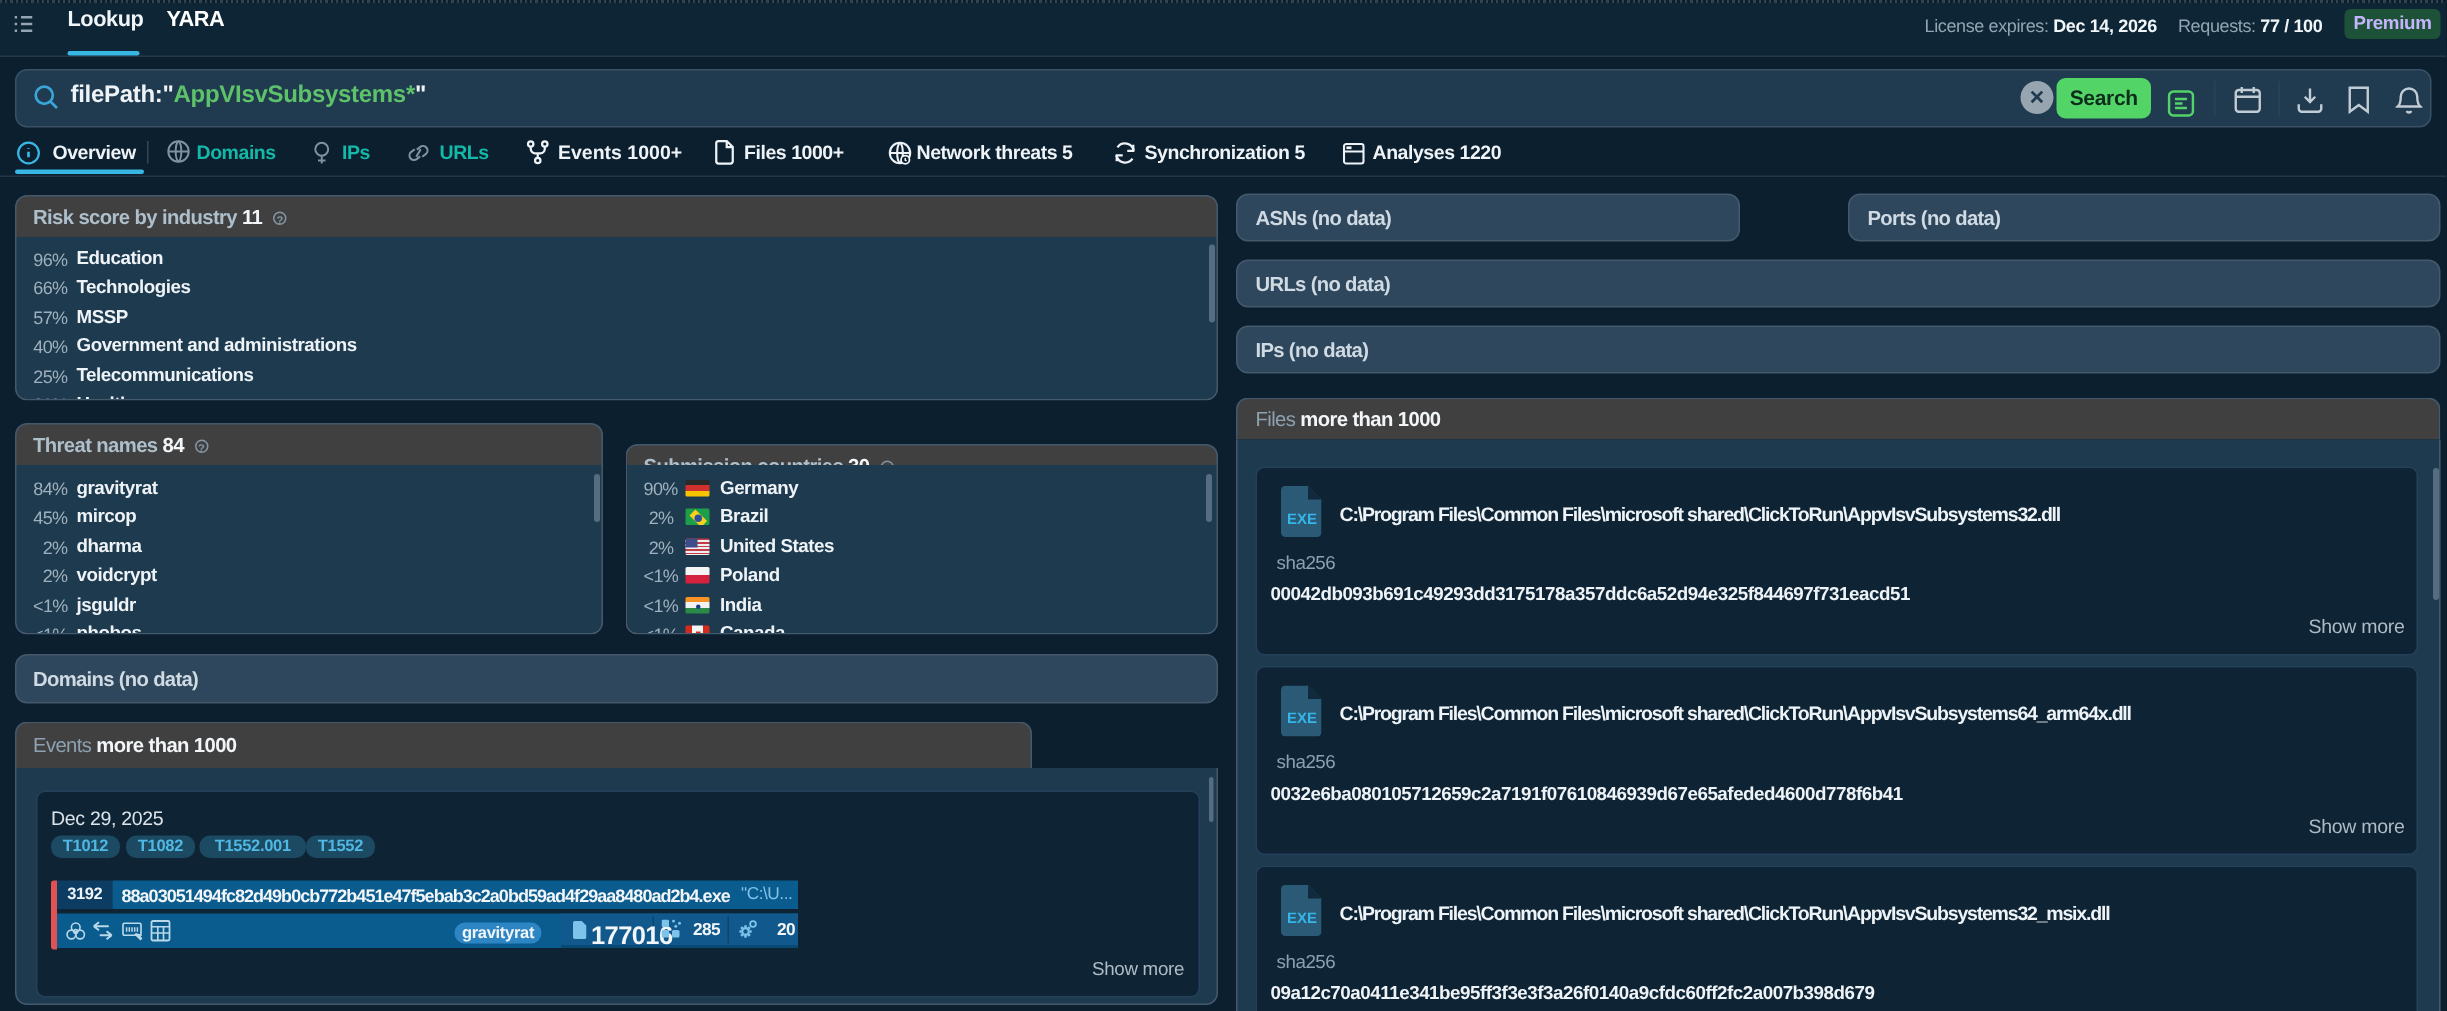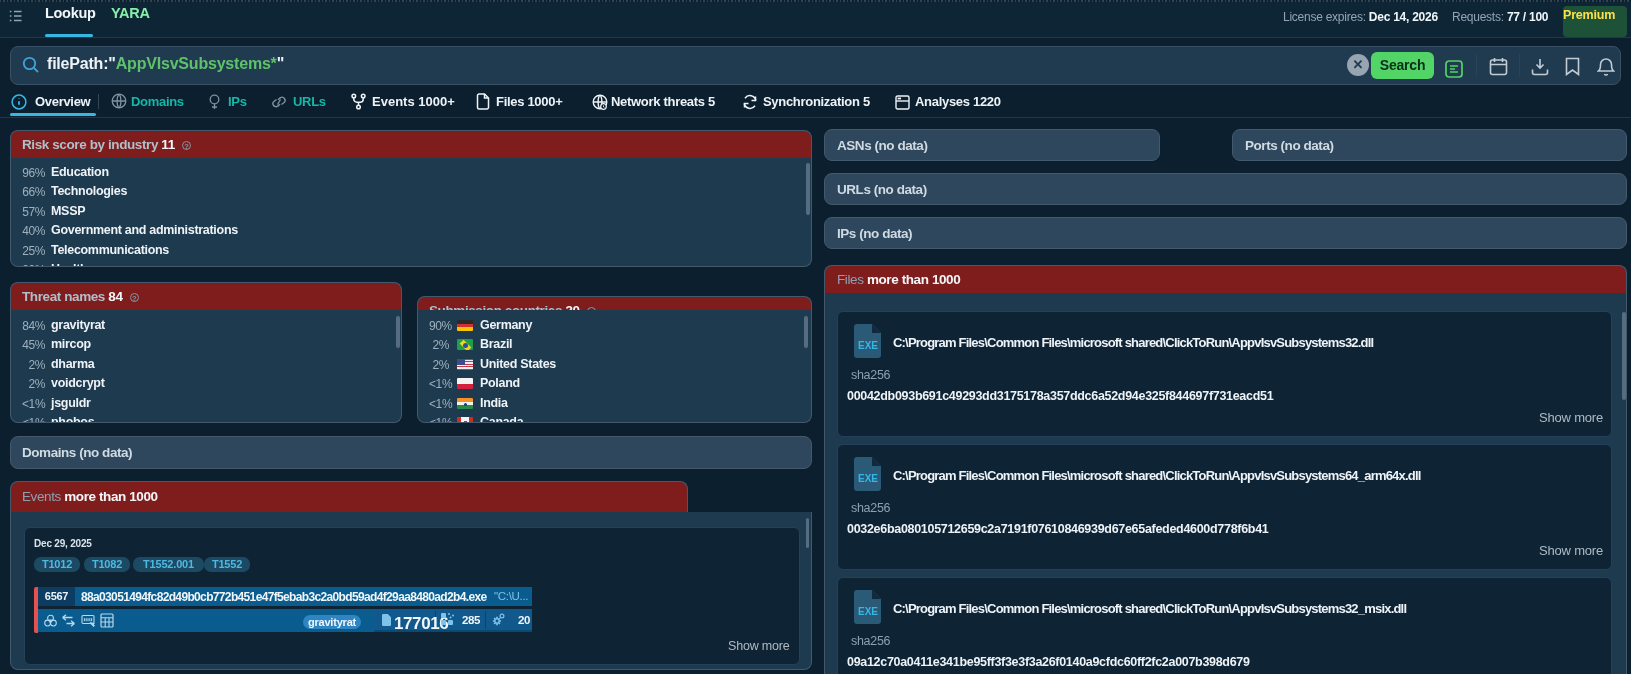--- a/index.html
+++ b/index.html
@@ -2,39 +2,39 @@
 <html><head><meta charset="utf-8">
 <style>
 *{margin:0;padding:0;box-sizing:border-box}
 html,body{width:1631px;height:674px;overflow:hidden;background:#0c1f2f;font-family:"Liberation Sans",sans-serif;position:relative}
 .abs{position:absolute}
 .dots{position:absolute;left:0;top:0;width:1631px;height:1.5px;background:repeating-linear-gradient(90deg,#4a5b68 0 1.5px,transparent 1.5px 3.5px);opacity:.6}
 
 .topbar{position:absolute;left:0;top:2px;width:1631px;height:36px;background:#0e2536;border-bottom:1px solid #22394d}
 .lookup{position:absolute;left:45px;top:3px;font-size:14.5px;font-weight:700;color:#f0f5f8;letter-spacing:-.3px}
 .lookupline{position:absolute;left:45px;top:32px;width:48px;height:3px;background:#38b6e4;border-radius:2px}
-.yara{position:absolute;left:111px;top:3px;font-size:14.5px;font-weight:700;color:#86efac;letter-spacing:-.3px}
+.yara{position:absolute;left:111px;top:3px;font-size:14.5px;font-weight:700;color:#ffffff;letter-spacing:-.3px}
 .lic{position:absolute;top:8px;font-size:12px;color:#93a5b3;letter-spacing:-.25px;white-space:nowrap}
 .lic b{color:#f0f5f8;font-weight:700}
-.premium{position:absolute;left:1563px;top:4px;width:64px;height:31px;background:#1d5138;border-radius:4px;color:#fde047;font-size:12.5px;font-weight:700;text-align:left;line-height:18px;letter-spacing:-.2px}
+.premium{position:absolute;left:1563px;top:4px;width:64px;height:20px;background:#1d5138;border-radius:4px;color:#c4b5fd;font-size:12.5px;font-weight:700;text-align:center;line-height:18px;letter-spacing:-.2px}
 
 .sbar{position:absolute;left:10px;top:46px;width:1611px;height:39px;background:#203a50;border:1px solid #3a5064;border-radius:8px}
 .sq{position:absolute;left:47px;top:55px;font-size:16px;font-weight:700;color:#eef3f7;letter-spacing:-.2px}
 .sq .grn{color:#5ec26a}
 .xcirc{position:absolute;left:1347px;top:54px;width:22px;height:22px;border-radius:50%;background:#97a5b1;color:#203a50;text-align:center;line-height:22px;font-size:13px;font-weight:700}
 .searchbtn{position:absolute;left:1371px;top:52px;width:63px;height:27px;background:#52d466;border-radius:6px;color:#0c2e1d;font-size:14px;font-weight:700;text-align:center;line-height:27px;letter-spacing:-.2px}
 .vsep{position:absolute;width:1px;height:23px;top:54px;background:#2c4356}
 
 .tabs{position:absolute;left:0;top:86px;width:1631px;height:32px;border-bottom:1px solid #20374b}
 .tabline{position:absolute;left:10px;top:113px;width:86px;height:3px;background:#38b6e4;border-radius:2px}
 .tab{position:absolute;top:93.5px;font-size:13px;font-weight:700;color:#eef3f7;letter-spacing:-.3px;white-space:nowrap}
 .tab.gray{color:#14b8a6}
 .ticon{position:absolute;top:93px}
 
-.phead{position:absolute;background:#7f1d1d;border:1px solid #45596d;border-radius:8px 8px 0 0;border-bottom:none}
+.phead{position:absolute;background:#404040;border:1px solid #45596d;border-radius:8px 8px 0 0;border-bottom:none}
 .pbody{position:absolute;background:#1e3a4f;border:1px solid #45596d;border-top:none;border-radius:0 0 8px 8px;overflow:hidden}
 .nodata{position:absolute;background:#2e475c;border:1px solid #45596d;border-radius:8px;color:#cfdae3;font-weight:700;font-size:13.5px;letter-spacing:-.45px}
 .htxt{position:absolute;left:11px;top:5.5px;font-size:13.5px;font-weight:700;color:#aebfcc;letter-spacing:-.4px;white-space:nowrap}
 .htxt b{color:#f2f6f9}
 .htxt .nrm{font-weight:400;color:#8ea1b0}
 .qm{display:inline-block;width:9px;height:9px;border:1px solid #8496a5;border-radius:50%;color:#8496a5;font-size:7.5px;font-weight:700;text-align:center;line-height:9px;vertical-align:0px;margin-left:7px}
 .row{position:absolute;height:19.5px;font-size:13px;white-space:nowrap}
 .row .pc{position:absolute;left:0;width:23px;text-align:right;color:#9fb0bd;font-size:12px;top:2.5px;letter-spacing:-.4px}
 .row .nm{position:absolute;left:29px;top:1.5px;color:#eef3f7;font-weight:700;font-size:12.5px;letter-spacing:-.3px}
 .sbarv{position:absolute;width:4px;background:#566d81;border-radius:2px}
@@ -250,28 +250,28 @@
     <span style="position:absolute;left:11px;top:8px">Domains (no data)</span>
   </div>
 
 <div class="phead" style="left:10px;top:481px;width:678px;height:31px">
     <div class="htxt" style="top:7px"><span class="nrm">Events</span> <b>more than 1000</b></div>
   </div>
 <div class="pbody" style="left:10px;top:512px;width:802px;height:158px;border-radius:0 0 8px 8px">
   <div class="ebox" style="left:13px;top:15px"></div>
   <div class="sbarv" style="left:795px;top:6px;height:30px;width:3px"></div>
 </div>
-<div class="abs" style="left:34px;top:538px;font-size:10px;font-weight:700;color:#dbe4ea;letter-spacing:-.2px">Dec 29, 2025</div>
+<div class="abs" style="left:34px;top:538px;font-size:13px;font-weight:400;color:#dbe4ea;letter-spacing:-.2px">Dec 29, 2025</div>
 <div class="tag" style="left:34px;width:46px">T1012</div>
 <div class="tag" style="left:84px;width:46px">T1082</div>
 <div class="tag" style="left:133px;width:71px">T1552.001</div>
 <div class="tag" style="left:204px;width:46px">T1552</div>
 
 <div class="abs" style="left:34px;top:587px;width:4px;height:46px;background:#e25252;border-radius:2px 0 0 2px"></div>
-<div class="abs" style="left:38px;top:587px;width:37px;height:19px;background:#0d3c63;color:#eef3f7;font-size:11px;font-weight:700;text-align:center;line-height:19px;letter-spacing:-.3px">6567</div>
+<div class="abs" style="left:38px;top:587px;width:37px;height:19px;background:#0d3c63;color:#eef3f7;font-size:11px;font-weight:700;text-align:center;line-height:19px;letter-spacing:-.3px">3192</div>
 <div class="abs" style="left:75px;top:587px;width:457px;height:19px;background:#0b5c8e"></div>
 <div class="abs" style="left:81px;top:590px;font-size:12px;font-weight:700;color:#f2f6f9;letter-spacing:-.65px">88a03051494fc82d49b0cb772b451e47f5ebab3c2a0bd59ad4f29aa8480ad2b4.exe</div>
 <div class="abs" style="left:494px;top:590px;font-size:11.5px;color:#7fc1e8;letter-spacing:-.3px">"C:\U...</div>
 <div class="abs" style="left:38px;top:608.5px;width:494px;height:23.5px;background:#0b5c8e"></div>
 <div class="abs" style="left:374px;top:608.5px;width:158px;height:21px;background:#11598c"></div>
 <div class="abs" style="left:374px;top:629.5px;width:158px;height:2.5px;background:#094a74"></div>
 <div class="abs" style="left:435px;top:611px;width:1px;height:18px;background:#09466e"></div>
 <div class="abs" style="left:485px;top:611px;width:1px;height:18px;background:#09466e"></div>
 
 <svg class="abs" style="left:43px;top:613px" width="15" height="16" viewBox="0 0 15 16" fill="none" stroke="#b9d8ea" stroke-width="1.05">

